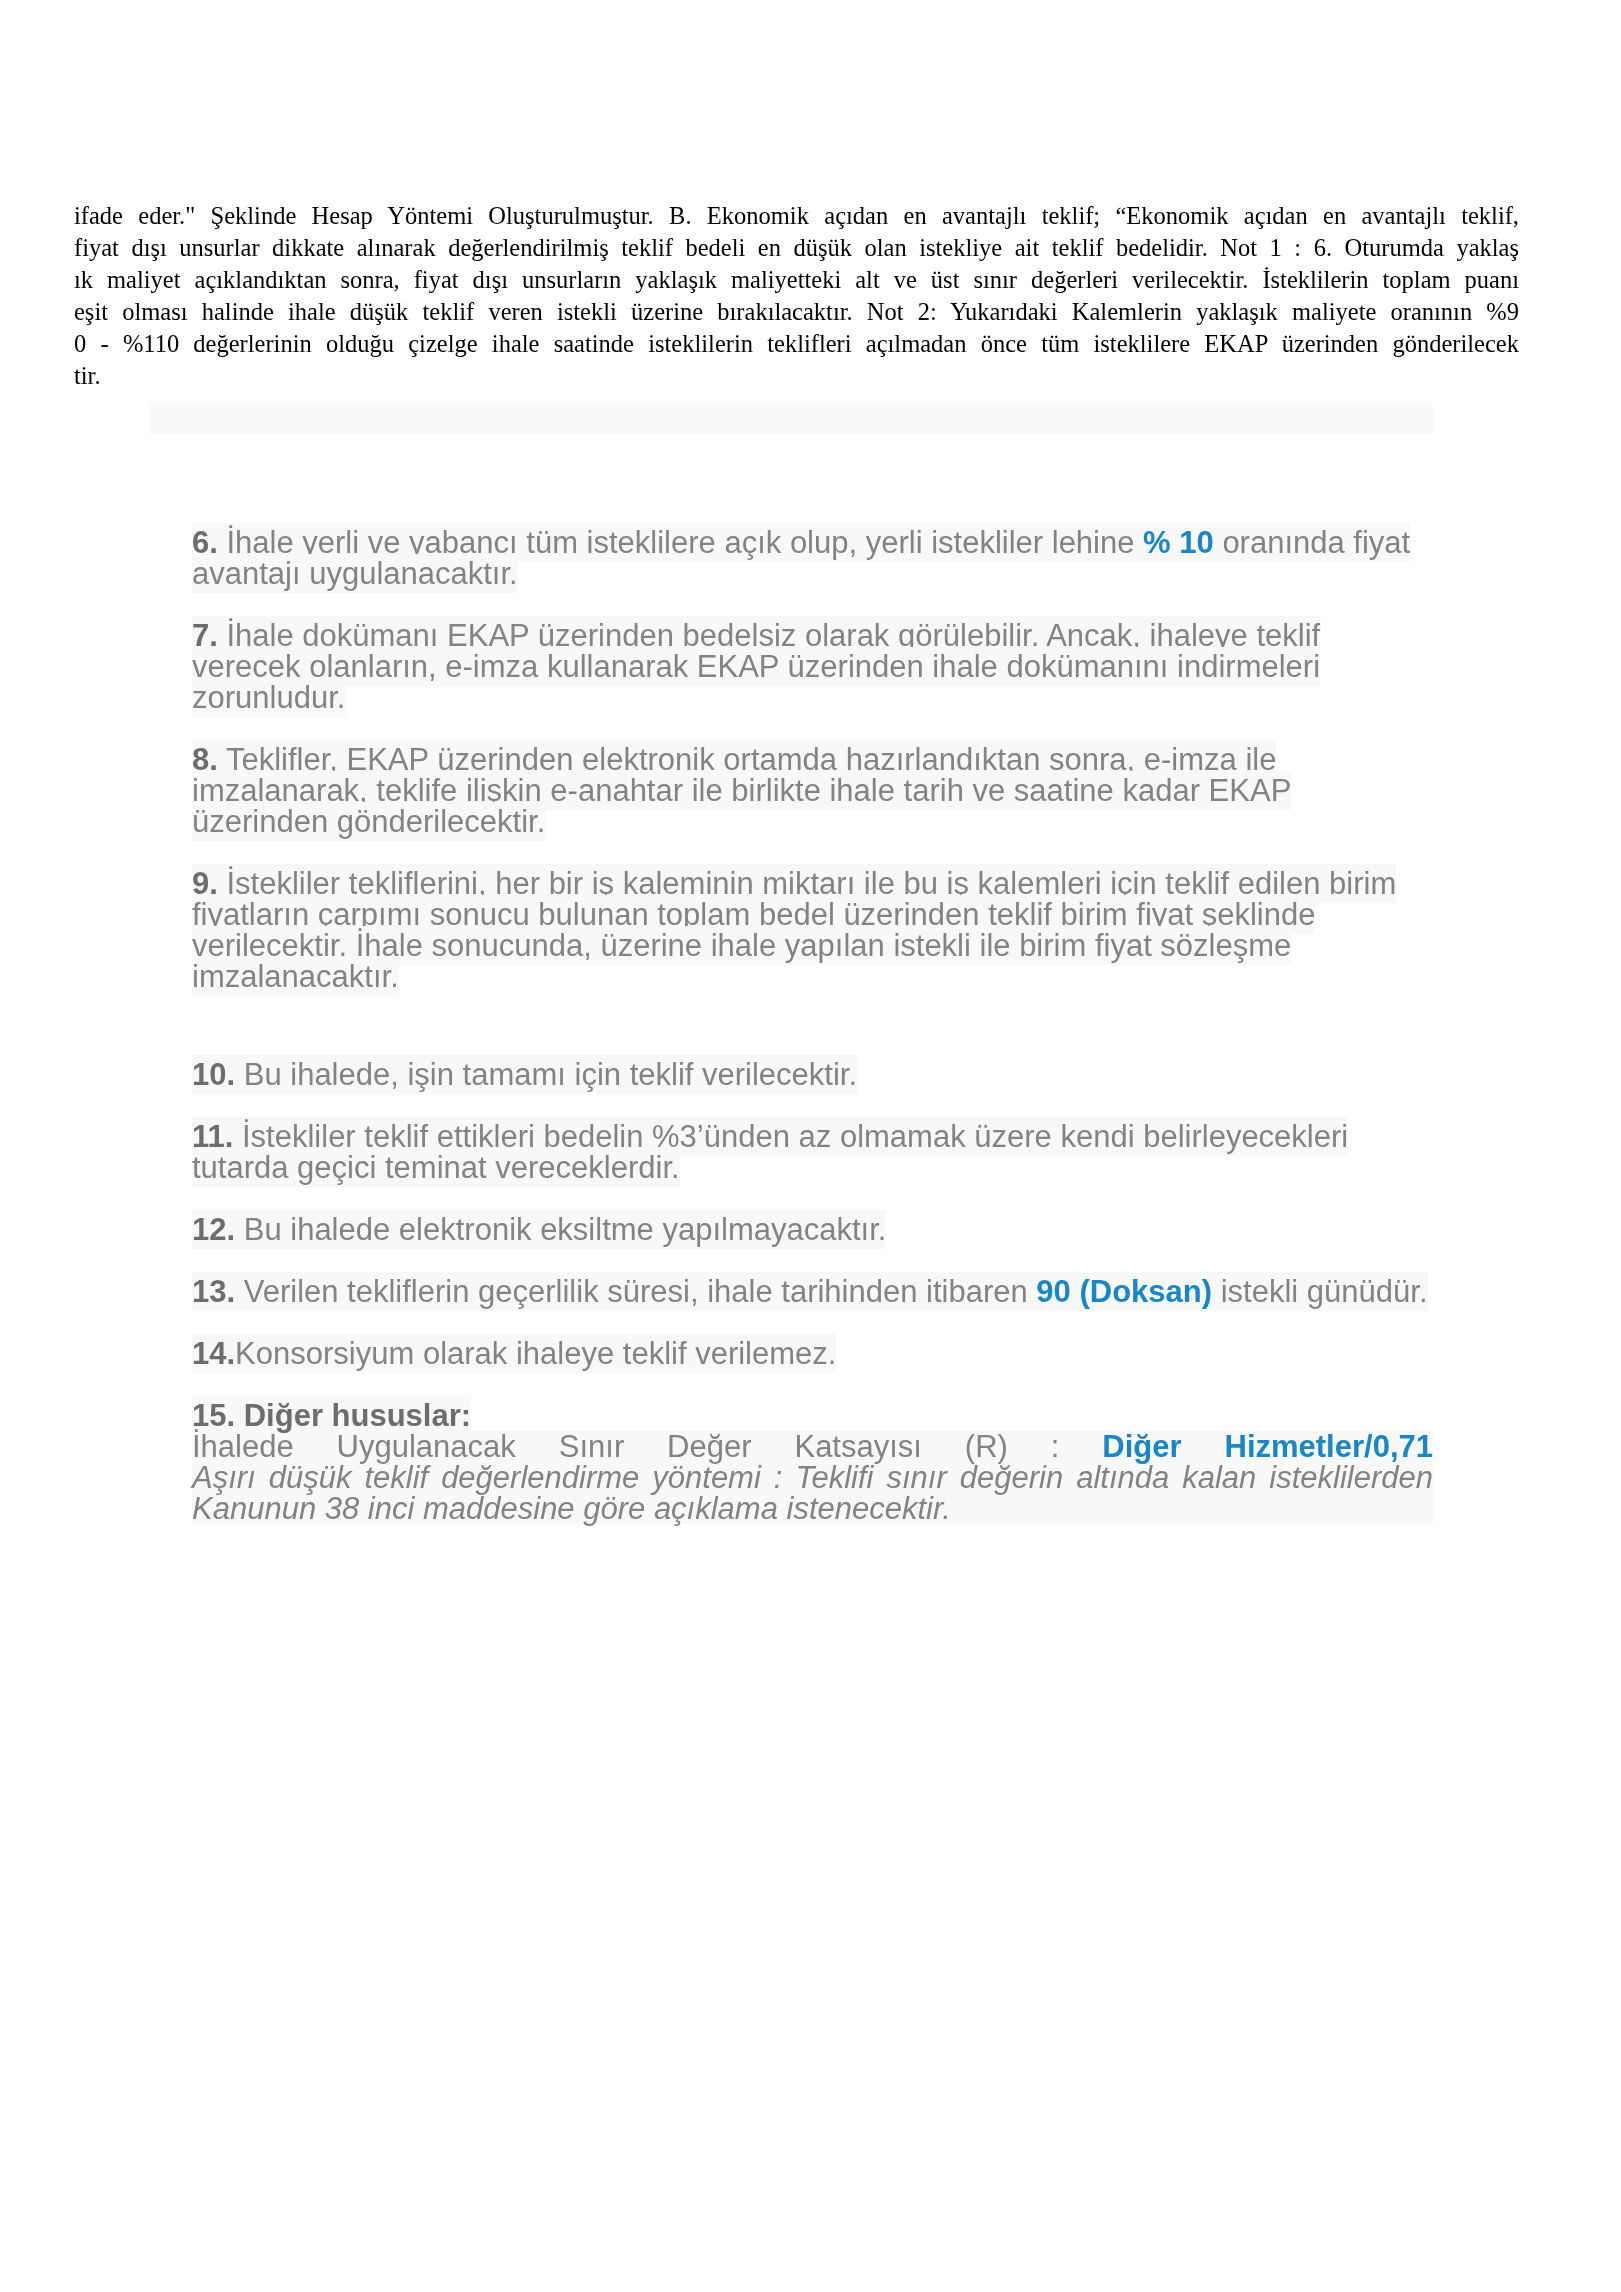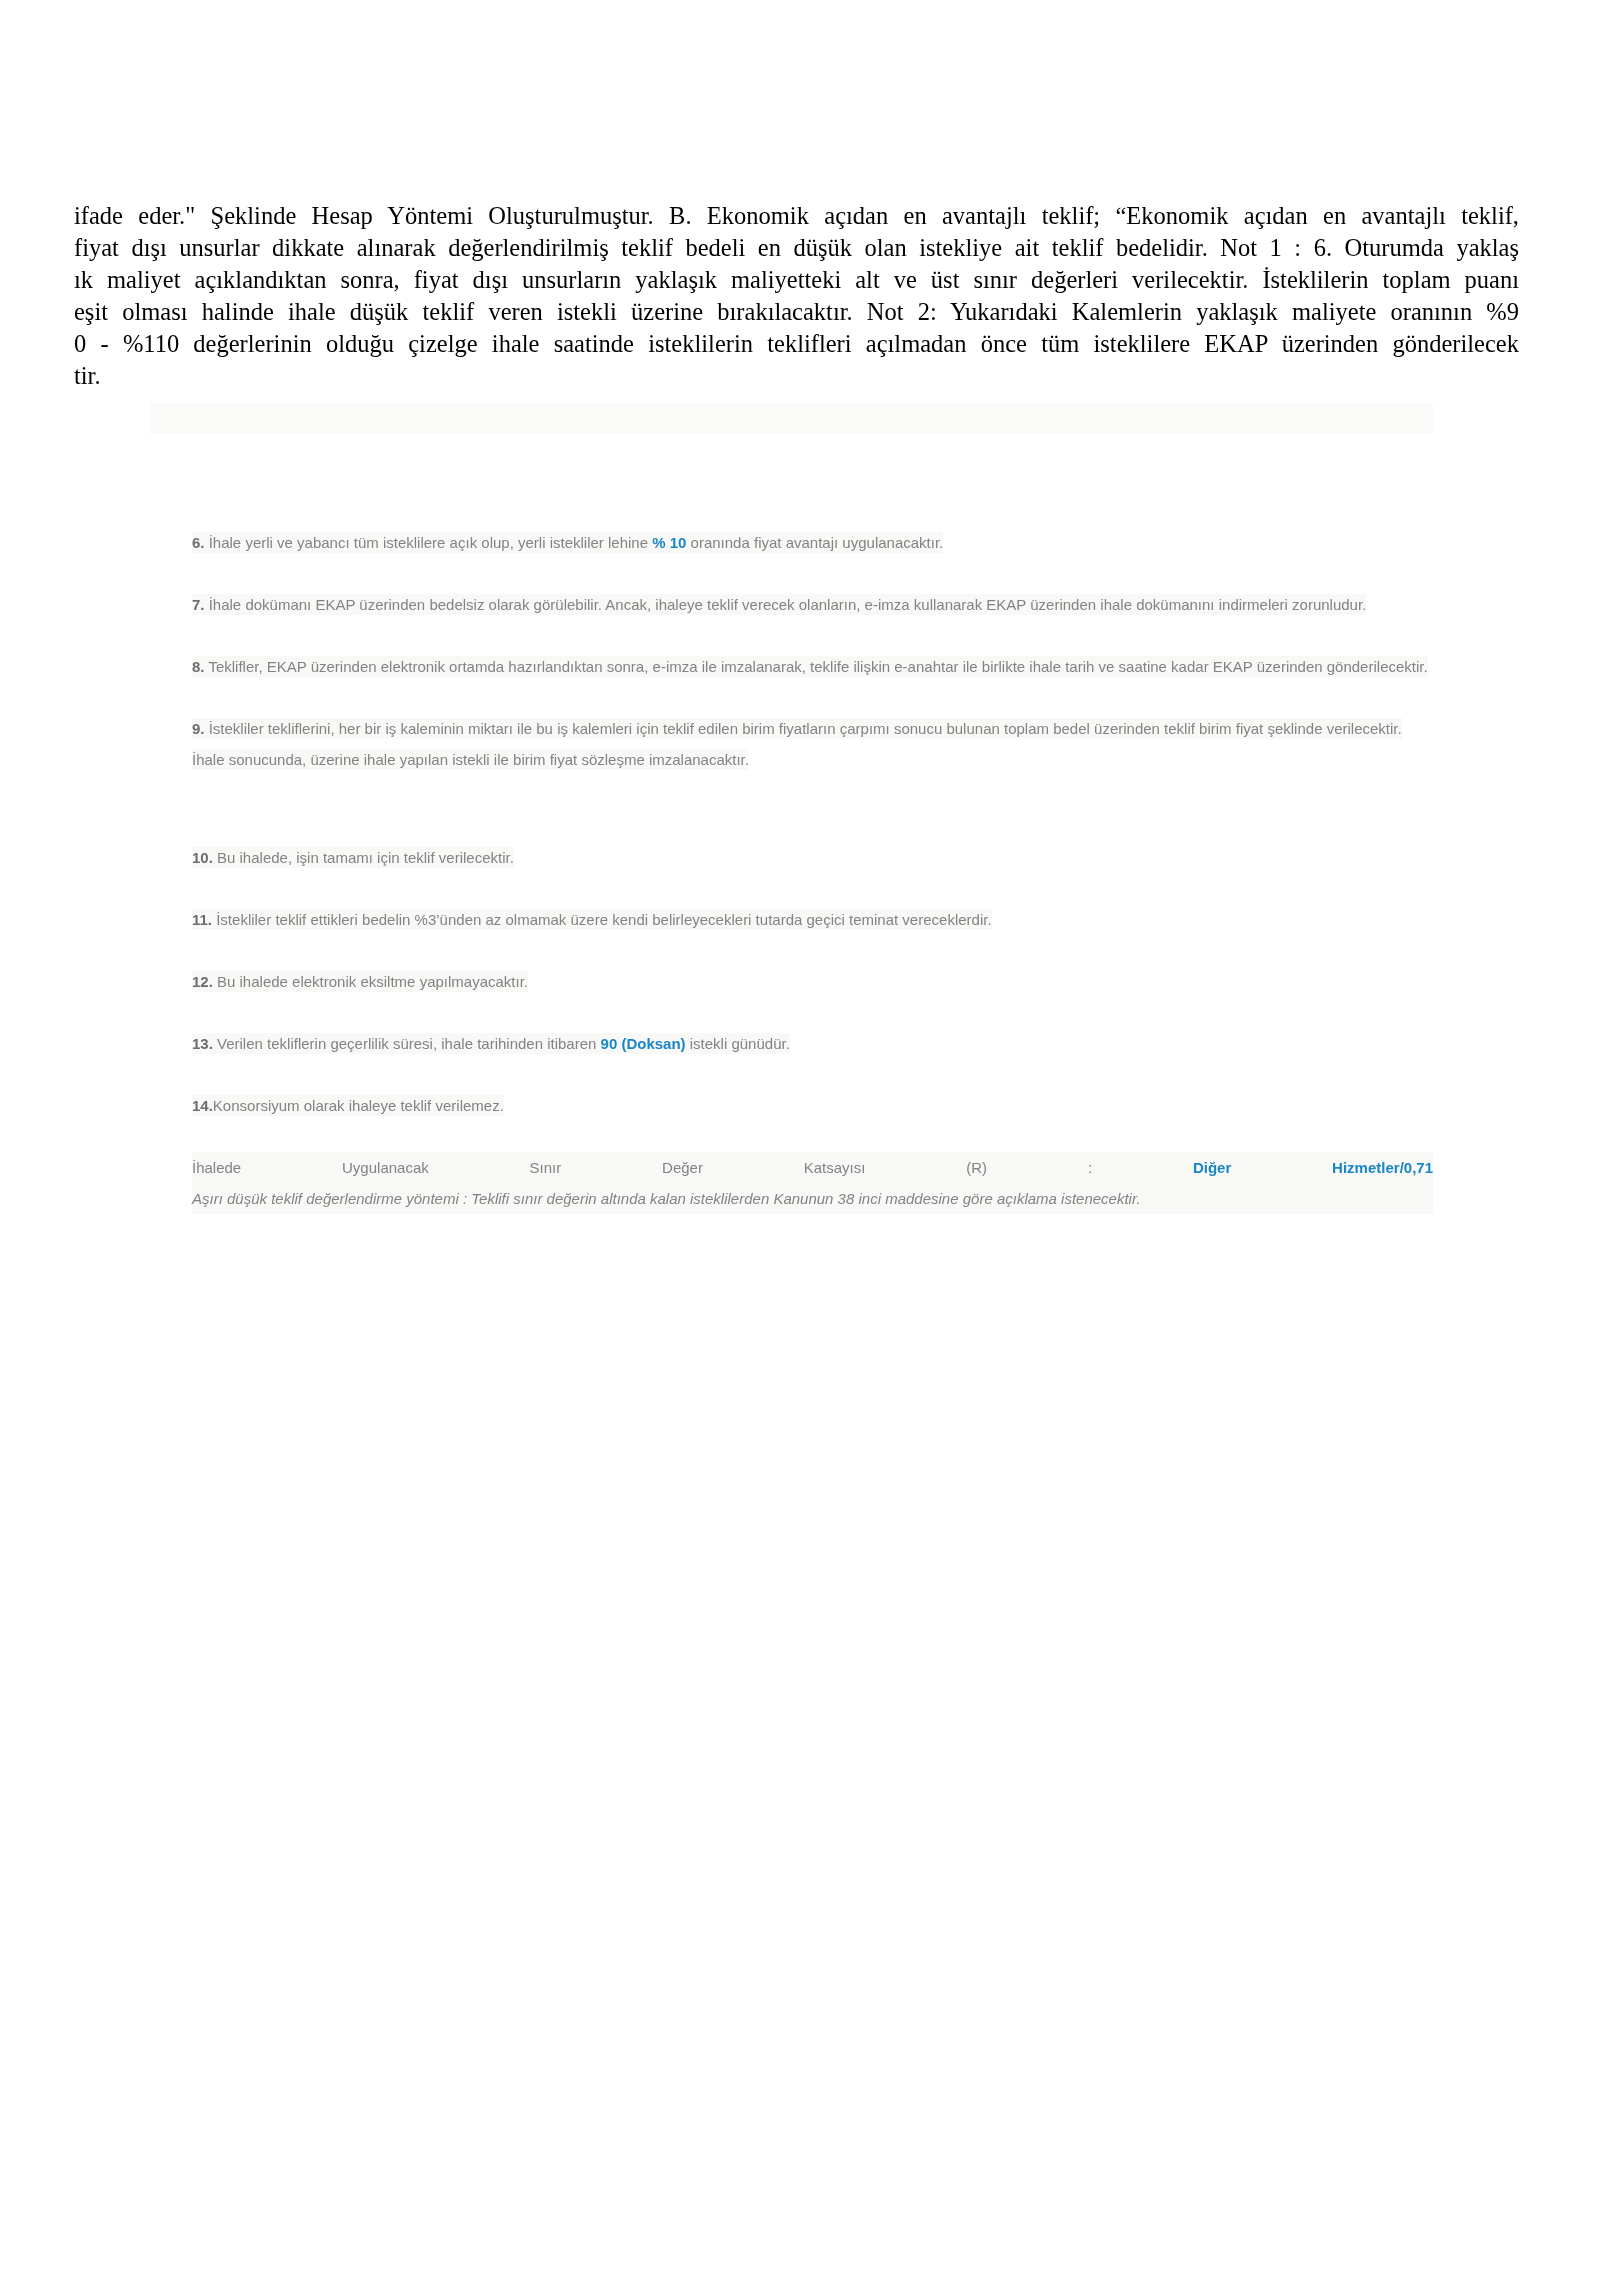--- a/index.html
+++ b/index.html
@@ -36,21 +36,21 @@
   
   .sep-bar{
     position:absolute;left:150px;top:403px;
     width:1283px;height:31px;
     background:var(--bar-bg);
   }
   
   .items{
     position:absolute;left:192px;top:527px;width:1241px;
     font-family:"Liberation Sans", sans-serif;
-    font-size:15px;line-height:31px;
+    font-size:31px;line-height:31px;
     color:var(--text-gray);
   }
   .items p{margin:0 0 31px 0;}
   .items p.gap-after{margin-bottom:67px;}
   .items p.no-gap{margin-bottom:0;}
   .hl{
     background:var(--highlight-bg);
     -webkit-box-decoration-break:clone;
     box-decoration-break:clone;
     padding:2px 0;
@@ -101,19 +101,20 @@
   <p class="item"><span class="hl"><b class="num">10.</b><span> Bu ihalede, işin tamamı için teklif verilecektir.</span></span></p>
 
   <p class="item"><span class="hl"><b class="num">11.</b><span> İstekliler teklif ettikleri bedelin %3’ünden az olmamak üzere kendi belirleyecekleri tutarda geçici teminat vereceklerdir.</span></span></p>
 
   <p class="item"><span class="hl"><b class="num">12.</b><span> Bu ihalede elektronik eksiltme yapılmayacaktır.</span></span></p>
 
   <p class="item"><span class="hl"><b class="num">13.</b><span> Verilen tekliflerin geçerlilik süresi, ihale tarihinden itibaren </span><b class="blue">90 (Doksan)</b><span> istekli günüdür.</span></span></p>
 
   <p class="item"><span class="hl"><b class="num">14.</b><span>Konsorsiyum olarak ihaleye teklif verilemez.</span></span></p>
 
+  <p class="item no-gap"><span class="hl"><b class="num">15.</b><b class="num"> Diğer hususlar:</b></span></p>
 
   <p class="item no-gap justify-full"><span>İhalede Uygulanacak Sınır Değer Katsayısı (R) :</span> <b class="blue">Diğer Hizmetler/0,71</b></p>
 
   <p class="item no-gap justify-norm"><span>Aşırı düşük teklif değerlendirme yöntemi : Teklifi sınır değerin altında kalan isteklilerden Kanunun 38 inci maddesine göre açıklama istenecektir.</span></p>
 
 </div>
 
 
 </body></html>

